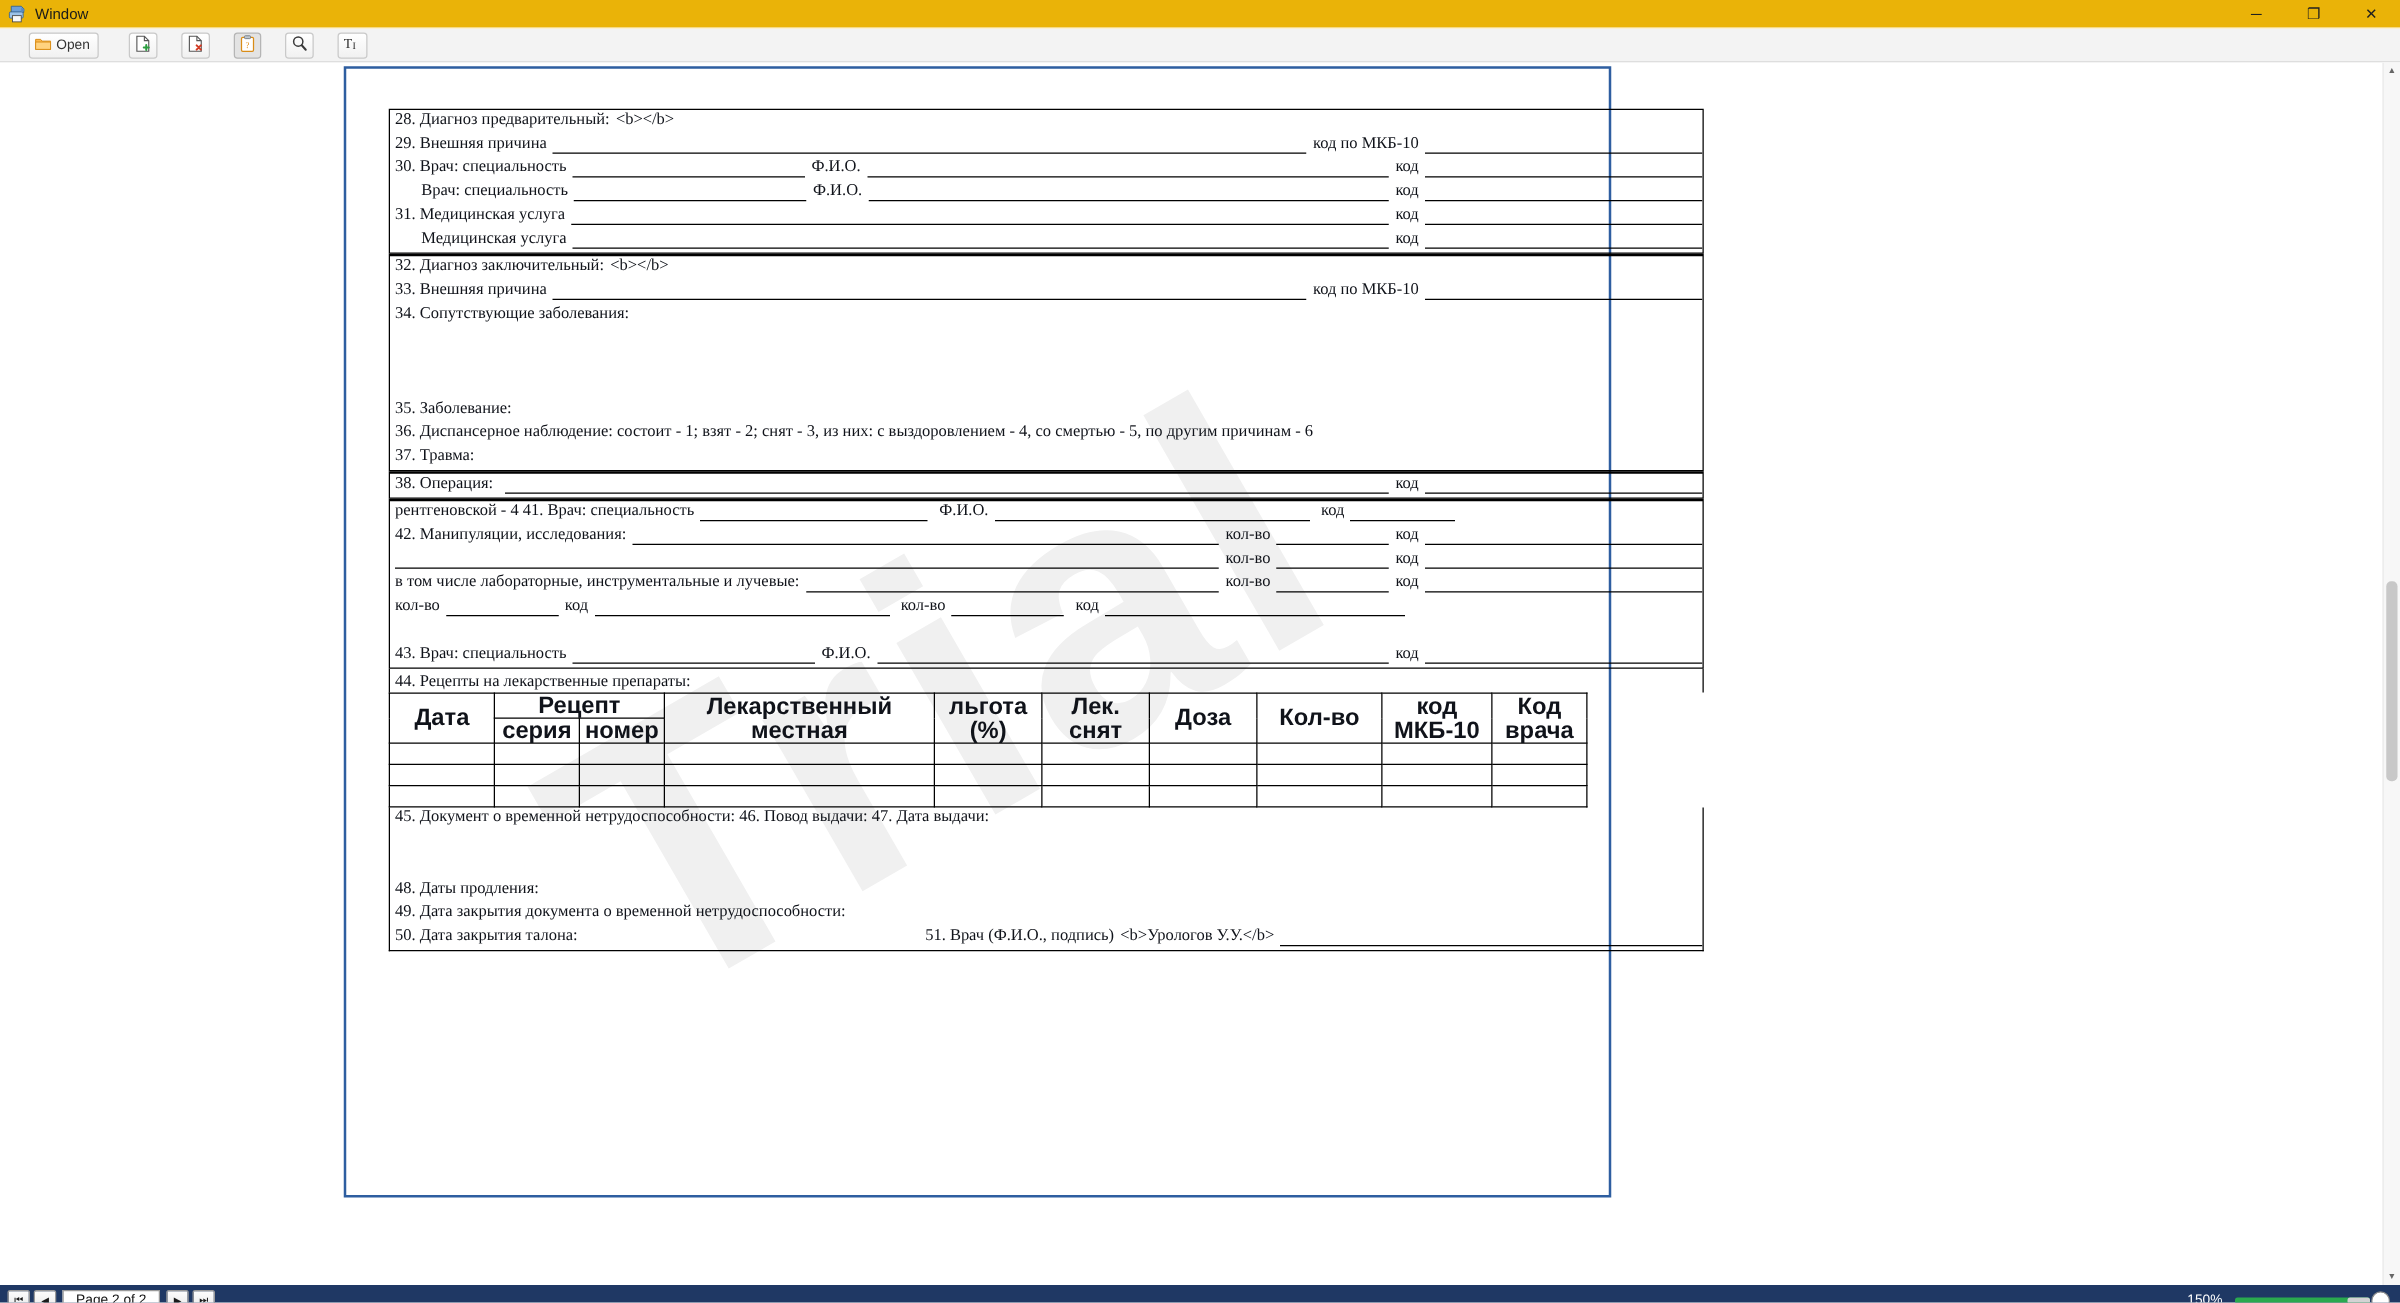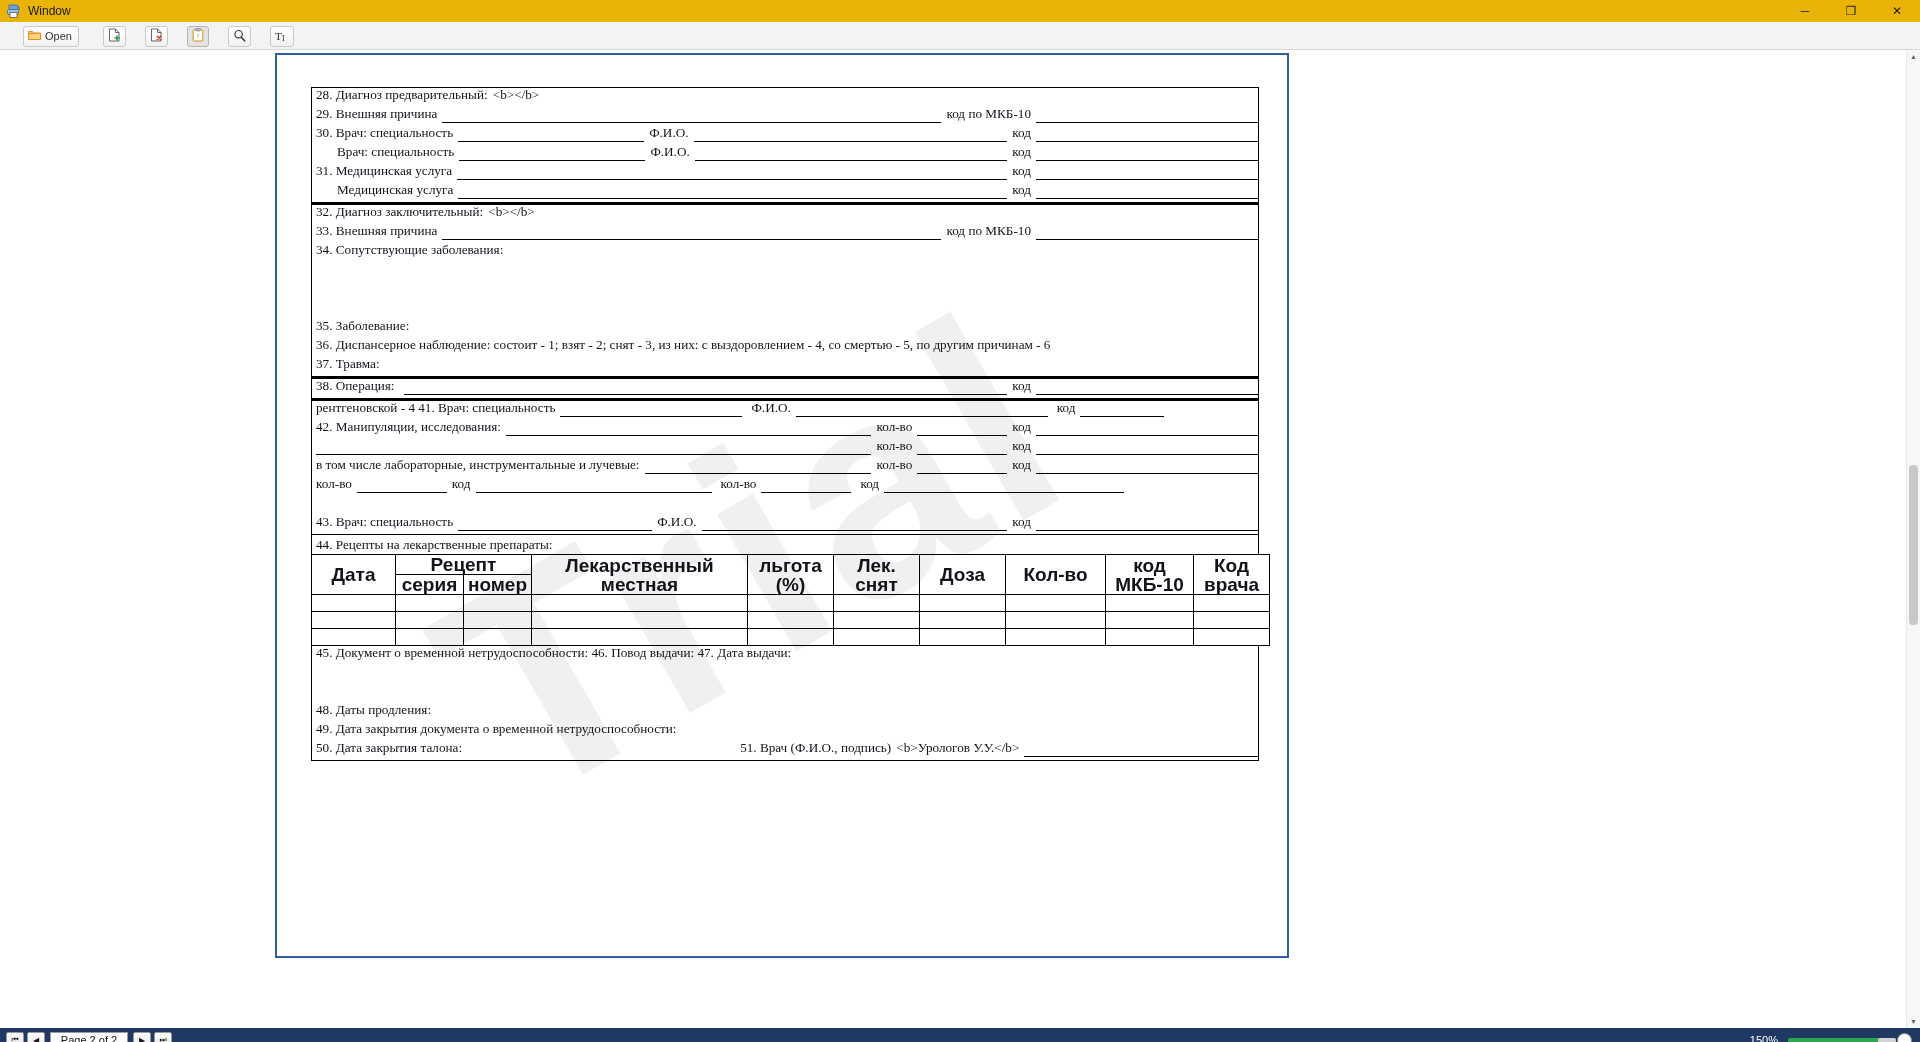--- a/index.html
+++ b/index.html
@@ -109,21 +109,21 @@
     white-space: nowrap;
     font-family: "Liberation Sans", sans-serif;
     letter-spacing: 6px;
   }
 
   
   .doc {
     position: absolute;
     left: 34px;
     top: 32px;
-    width: 948px;
+    width: 1052px;
     z-index: 2;
     font-family: "Liberation Serif", serif;
     font-size: 13.2px;
     color: #10131a;
     line-height: 1.0;
   }
   .blk {
     border: 1px solid #000;
     box-sizing: border-box;
   }

